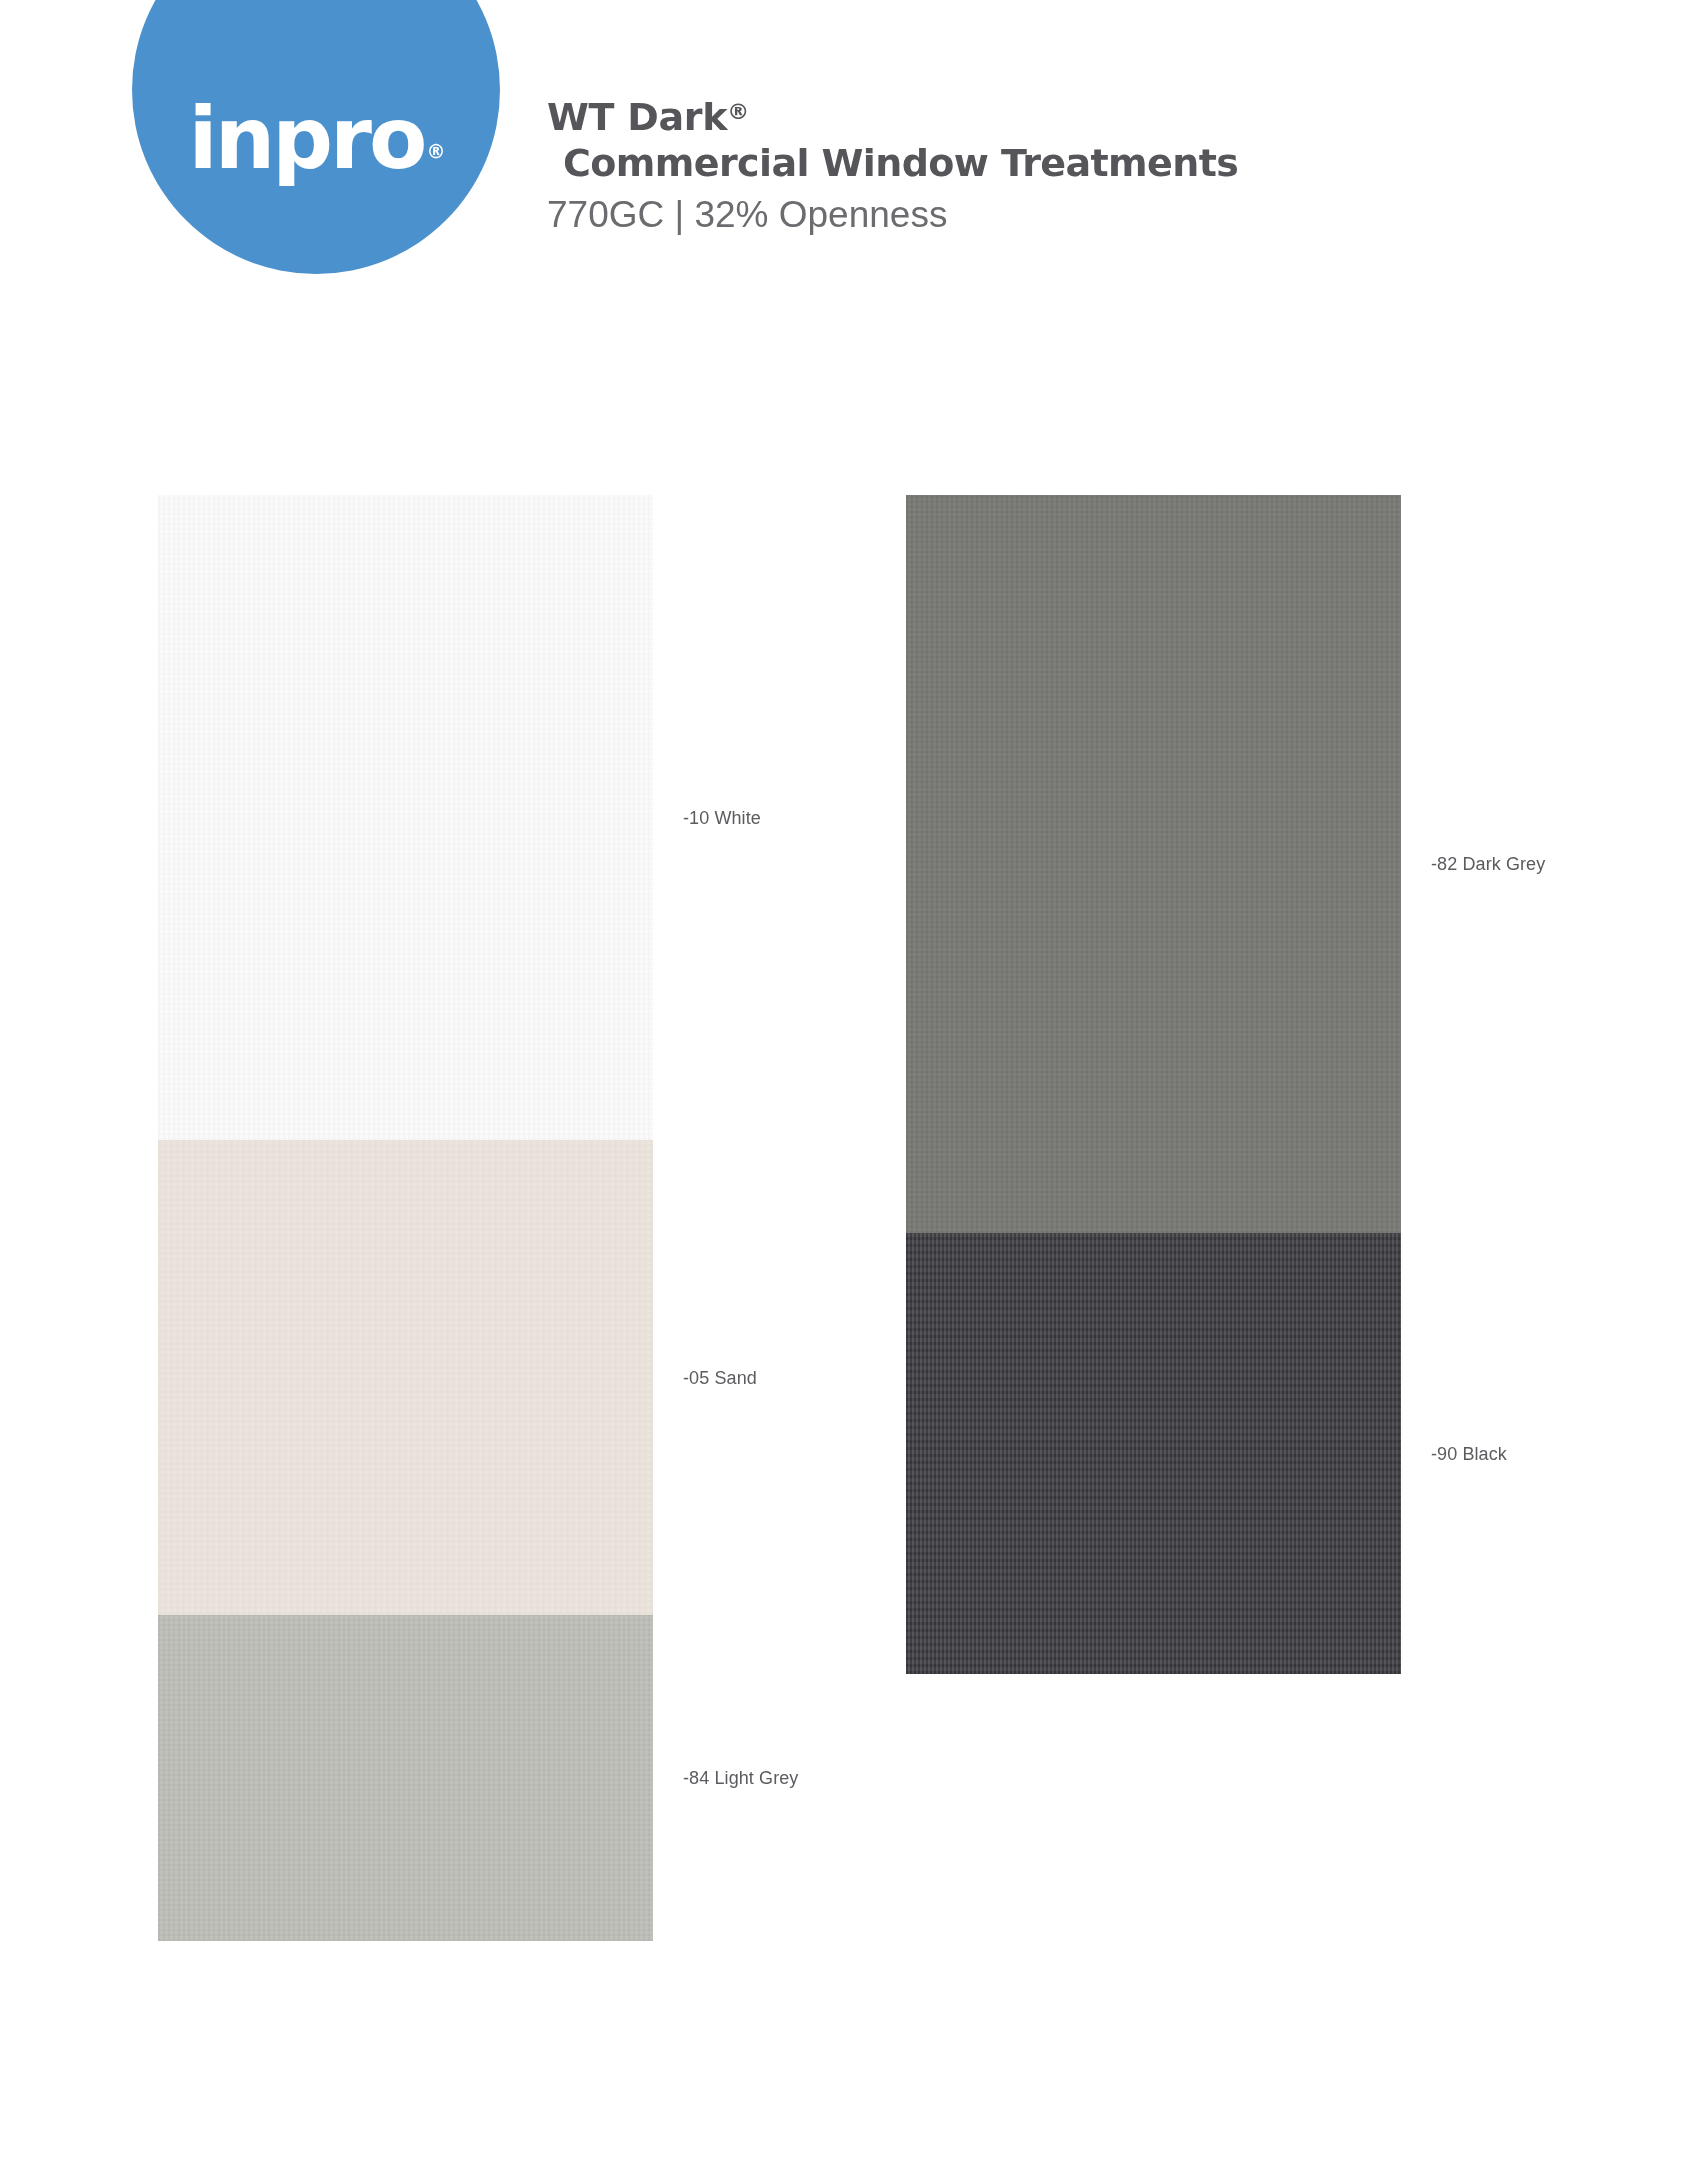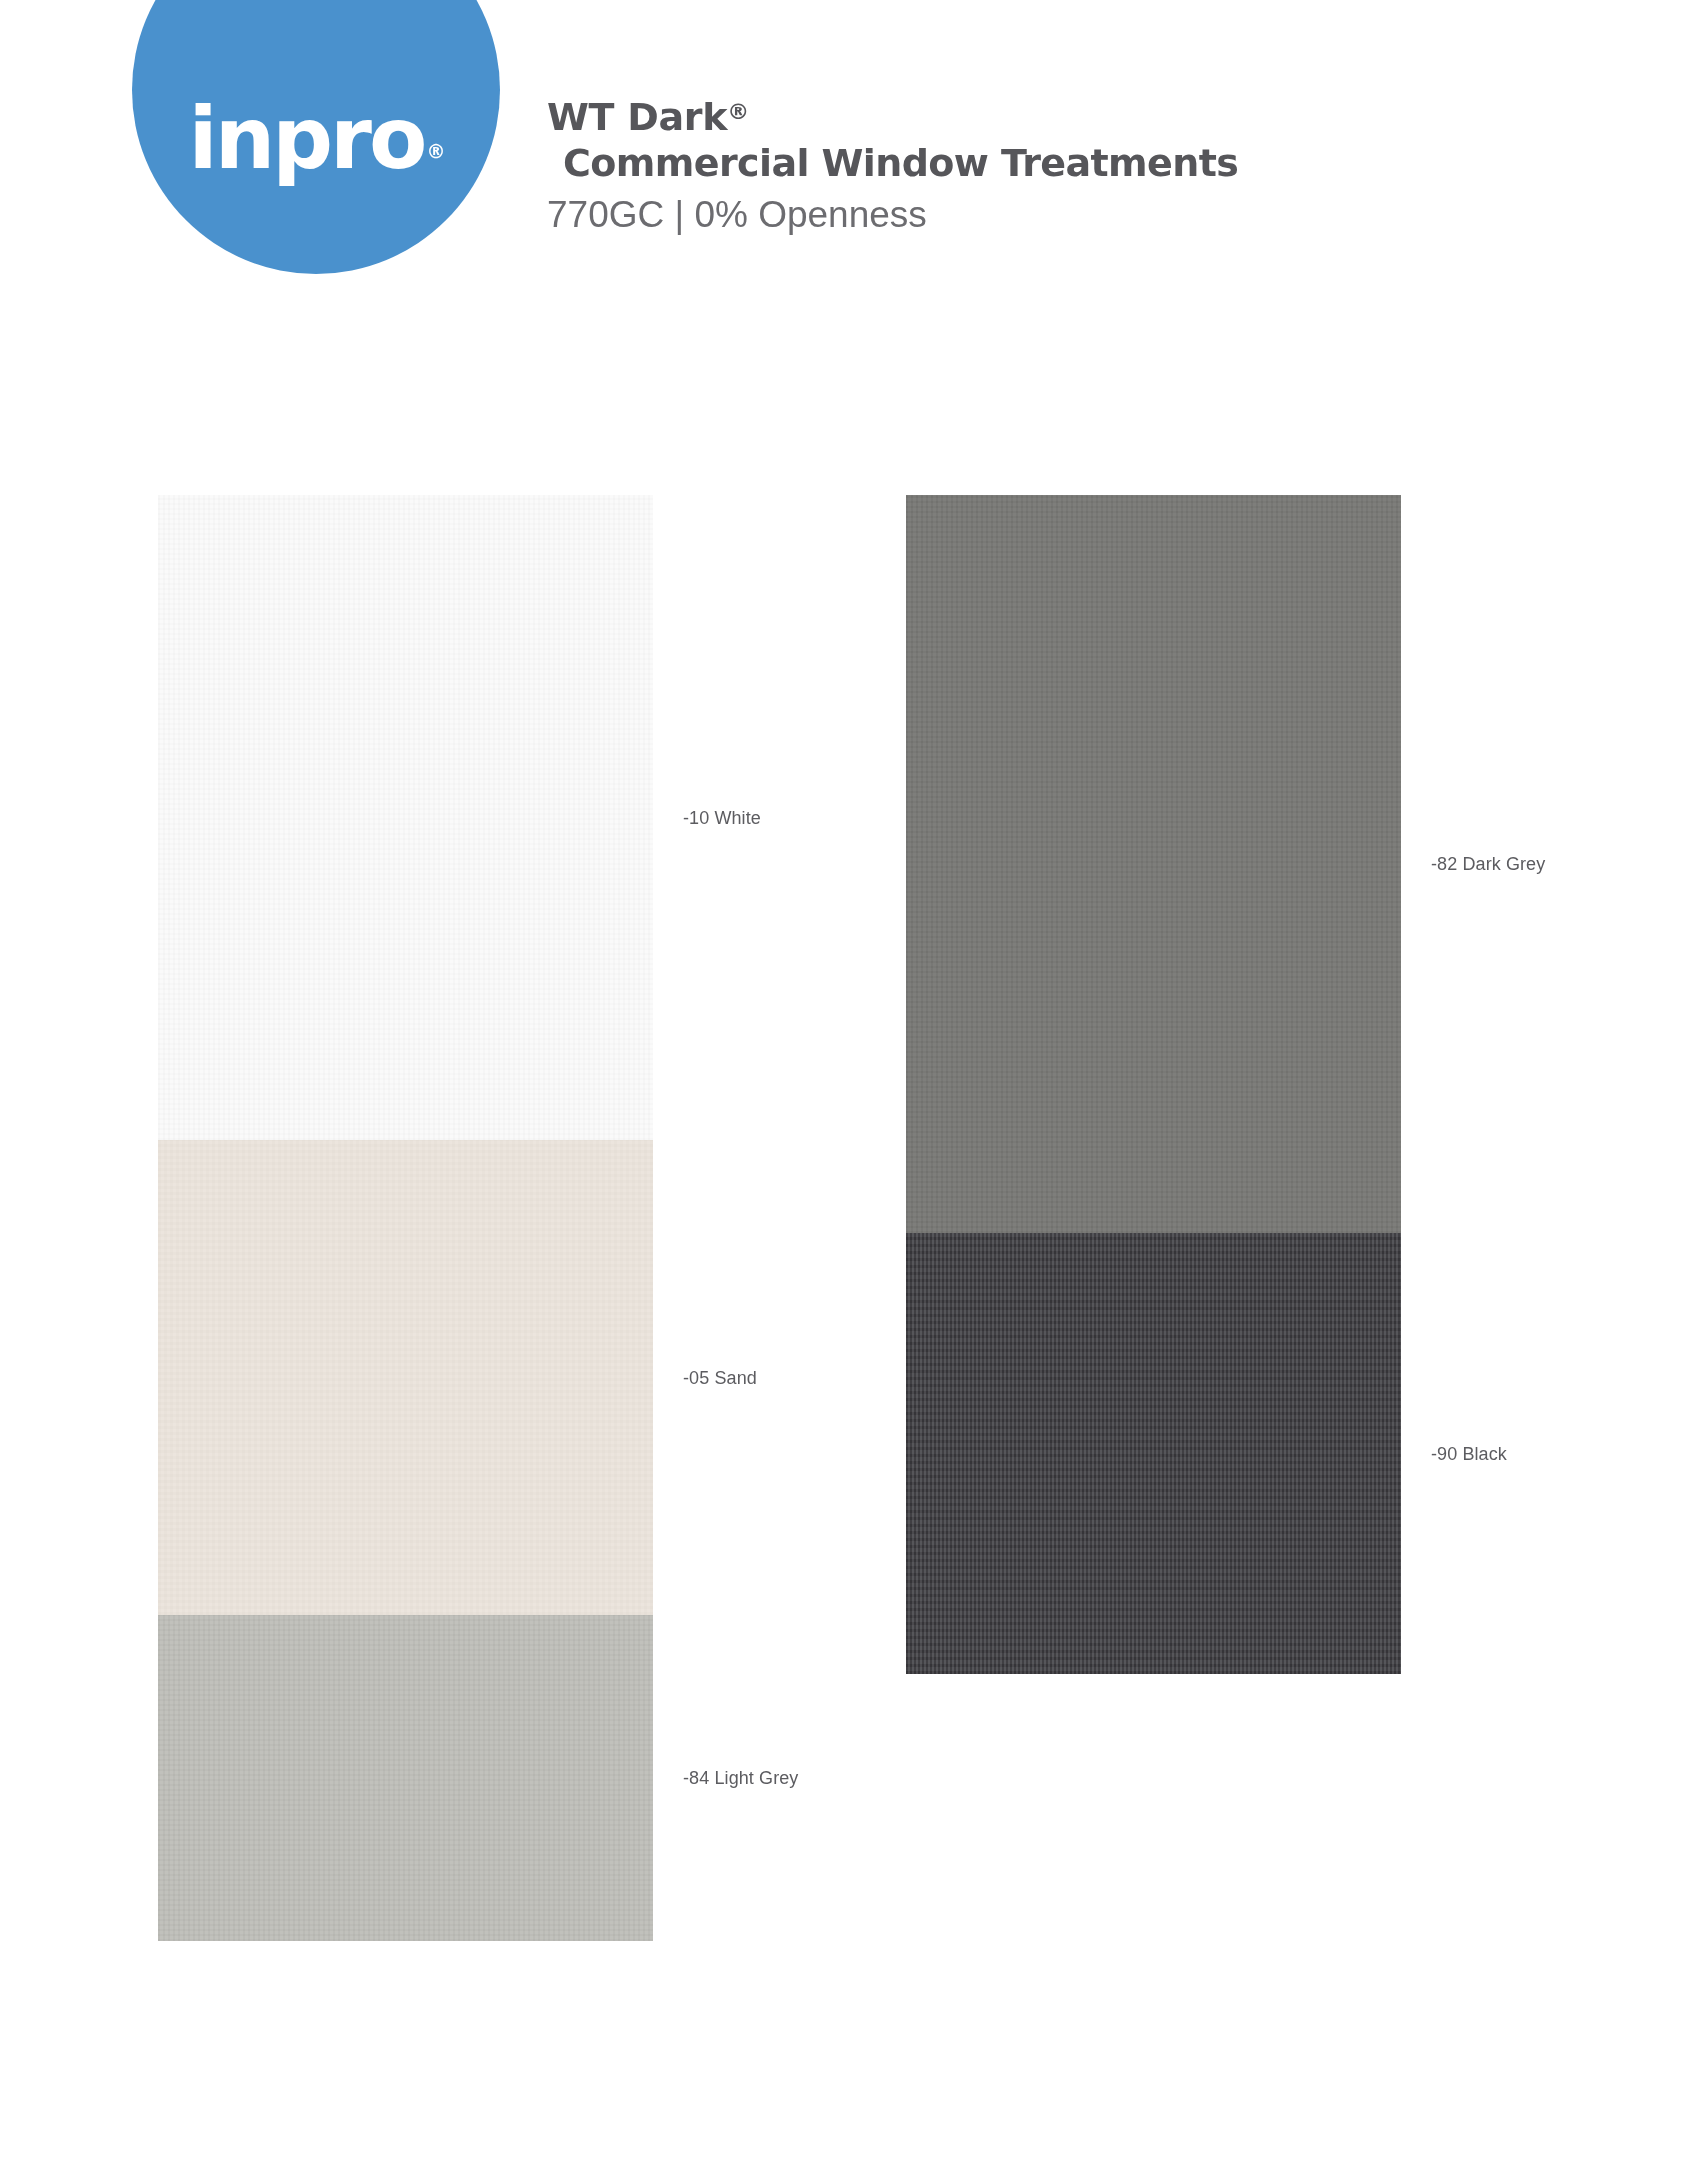--- a/index.html
+++ b/index.html
@@ -191,21 +191,21 @@
   <div id="logo-mark">
     <div id="logo-wordmark">
       <span class="wm-text">inpro</span>
         <span class="wm-reg">®</span>
     </div>
   </div>
 
   <div id="title-block">
     <div class="title-line-1"><span>WT Dark</span><span class="reg-mark">®</span></div>
     <div class="title-line-2">Commercial Window Treatments</div>
-    <div class="title-line-3">770GC | 0% Openness</div>
+    <div class="title-line-3">770GC | 32% Openness</div>
   </div>
 
 </div>
 
 <div class="swatch-column" id="column-left">
 
   <div class="swatch" style="height:645px;">
     <div class="swatch-surface" style="background:#fafafa;">
       <div class="weave" style="opacity:0.30;"></div>
     </div>

